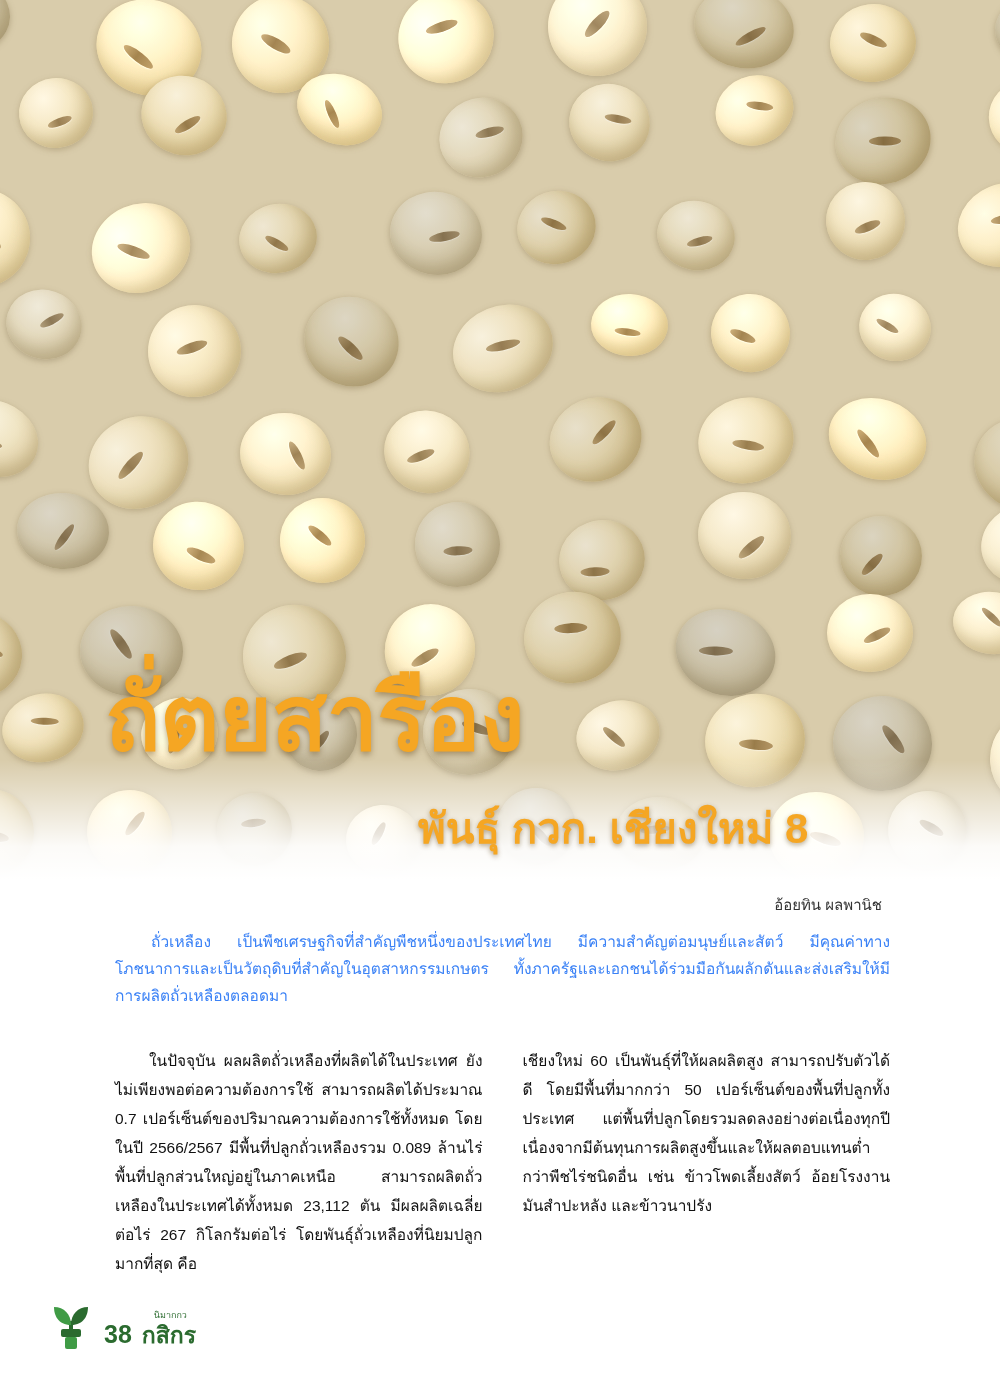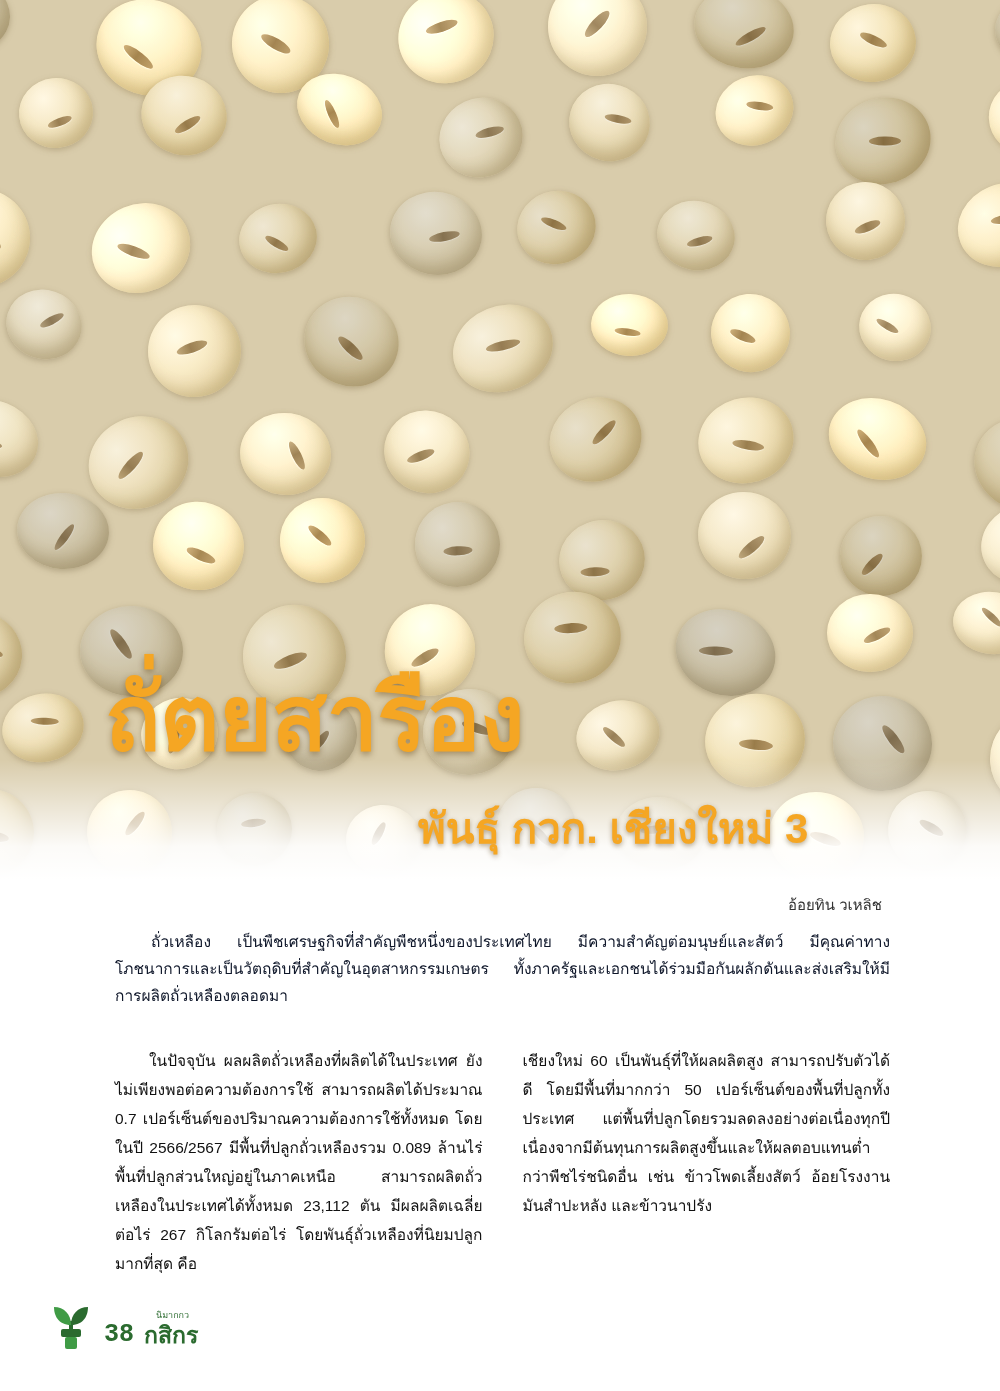--- a/index.html
+++ b/index.html
@@ -78,21 +78,21 @@
   }
 
   
   .intro {
     position:absolute;
     left:115px; top:928px;
     width:775px;
     font-family:"Liberation Sans", sans-serif;
     font-size:15.5px;
     line-height:27px;
-    color:#0f172a;
+    color:#3b82f6;
     text-align:justify;
     text-indent:36px;
   }
 
   
   .cols {
     position:absolute;
     left:115px; top:1046px;
     width:775px;
     display:flex;
@@ -112,21 +112,21 @@
   
   .footer {
     position:absolute;
     left:48px; bottom:40px;
     display:flex;
     align-items:flex-end;
     gap:10px;
   }
   .logo-mark { width:46px; height:56px; position:relative; }
   .page-num {
-    font-family:Liberation Mono, monospace;
+    font-family:Liberation Sans, sans-serif;
     font-size:25px;
     font-weight:bold;
     color:#2b6b2f;
     line-height:1;
     padding-bottom:4px;
   }
   .mag-name {
     font-family:"Liberation Sans", sans-serif;
     font-size:23px;
     font-weight:bold;
@@ -347,23 +347,23 @@
         <div class="hilum" style="--hr: 12.6deg; left: 59.8596%; top: 52.6265%;"></div>
       </div>
       <div class="bean" style="left: 888.415px; top: 790.792px; width: 79.0322px; height: 77.5239px; transform: rotate(-18.5deg); filter: brightness(0.98) saturate(0.86);">
         <div class="hilum" style="--hr: 49.6deg; left: 55.1296%; top: 49.0908%;"></div>
       </div>
     </div>
   <div class="hero-fade"></div>
 </div>
 
 <div class="title-main">ถั่ตยสารือง</div>
-<div class="title-sub">พันธุ์ กวก. เชียงใหม่ 3</div>
-
-<div class="author">อ้อยทิน วเหลิช</div>
+<div class="title-sub">พันธุ์ กวก. เชียงใหม่ 8</div>
+
+<div class="author">อ้อยทิน ผลพานิช</div>
 
 <div class="intro">ถั่วเหลือง เป็นพืชเศรษฐกิจที่สำคัญพืชหนึ่งของประเทศไทย มีความสำคัญต่อมนุษย์และสัตว์ มีคุณค่าทางโภชนาการและเป็นวัตถุดิบที่สำคัญในอุตสาหกรรมเกษตร ทั้งภาครัฐและเอกชนได้ร่วมมือกันผลักดันและส่งเสริมให้มีการผลิตถั่วเหลืองตลอดมา</div>
 
 <div class="cols">
   <div class="col left">
     <p>ในปัจจุบัน ผลผลิตถั่วเหลืองที่ผลิตได้ในประเทศ ยังไม่เพียงพอต่อความต้องการใช้  สามารถผลิตได้ประมาณ  0.7  เปอร์เซ็นต์ของปริมาณความต้องการใช้ทั้งหมด โดยในปี 2566/2567 มีพื้นที่ปลูกถั่วเหลืองรวม 0.089 ล้านไร่ พื้นที่ปลูกส่วนใหญ่อยู่ในภาคเหนือ  สามารถผลิตถั่วเหลืองในประเทศได้ทั้งหมด 23,112 ตัน มีผลผลิตเฉลี่ยต่อไร่ 267 กิโลกรัมต่อไร่ โดยพันธุ์ถั่วเหลืองที่นิยมปลูกมากที่สุด คือ</p>
   </div>
   <div class="col right">
     <p>เชียงใหม่ 60 เป็นพันธุ์ที่ให้ผลผลิตสูง สามารถปรับตัวได้ดี โดยมีพื้นที่มากกว่า 50 เปอร์เซ็นต์ของพื้นที่ปลูกทั้งประเทศ แต่พื้นที่ปลูกโดยรวมลดลงอย่างต่อเนื่องทุกปี เนื่องจากมีต้นทุนการผลิตสูงขึ้นและให้ผลตอบแทนต่ำกว่าพืชไร่ชนิดอื่น เช่น ข้าวโพดเลี้ยงสัตว์ อ้อยโรงงาน มันสำปะหลัง และข้าวนาปรัง</p>
   </div>

